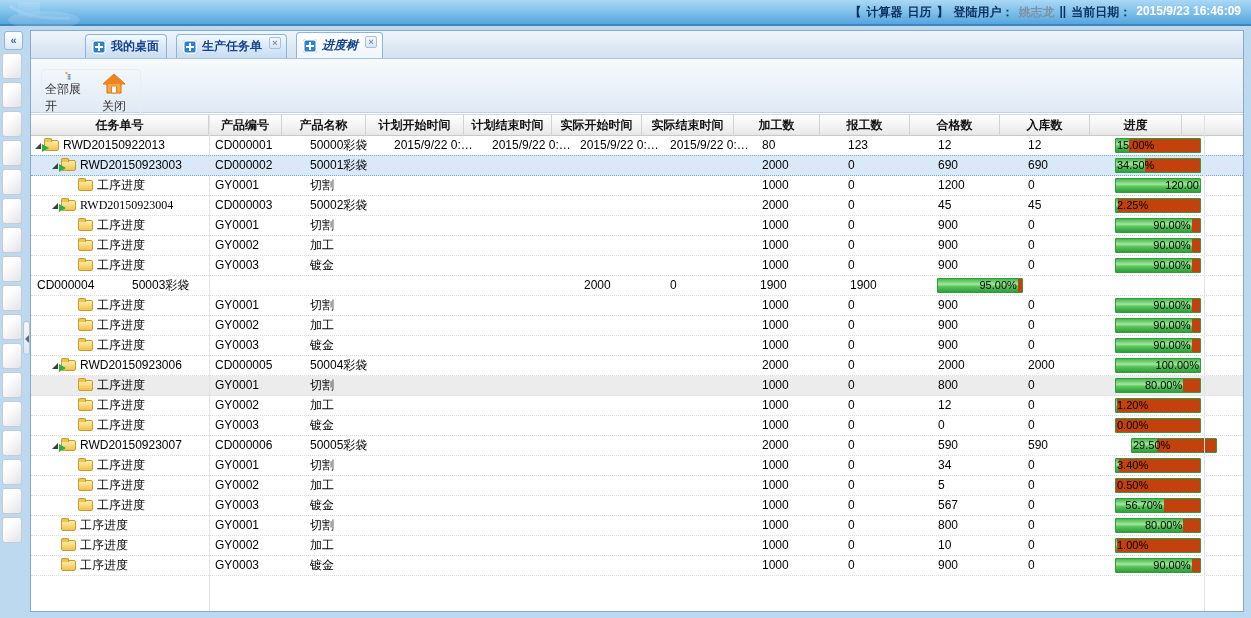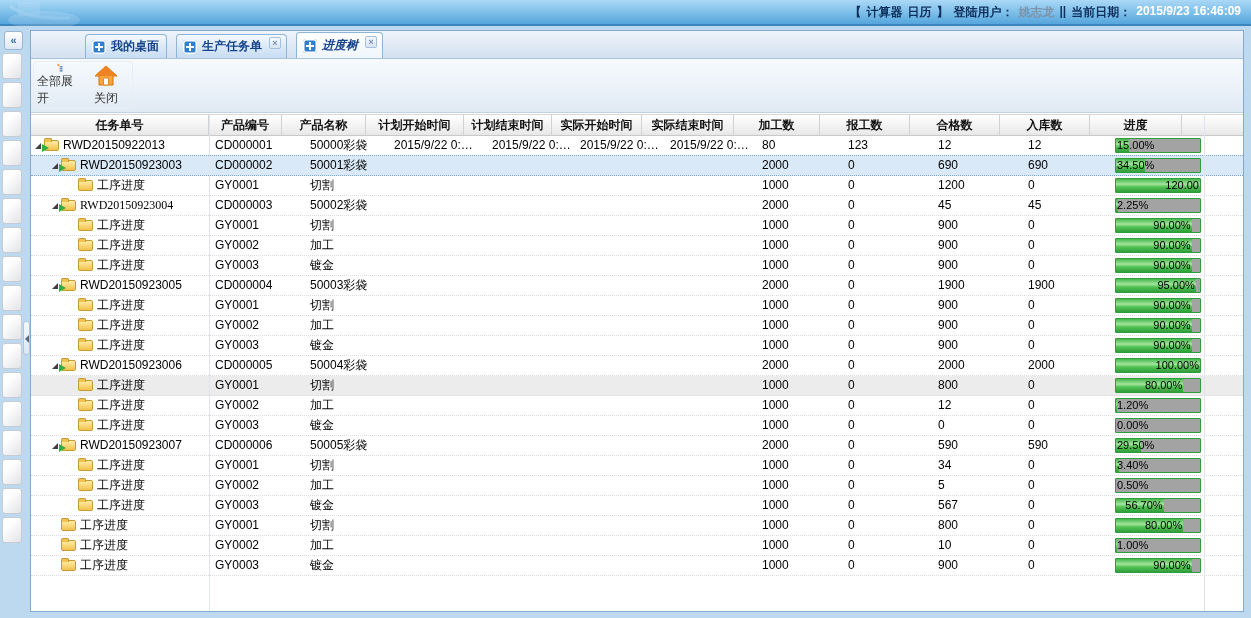--- a/index.html
+++ b/index.html
@@ -54,21 +54,21 @@
     width:2px; height:8px; background:#fff; }
   .tab-new-icon:after  { content:""; position:absolute; left:3px; top:6px;
     width:8px; height:2px; background:#fff; }
   .tab-close { width:12px; height:12px; margin:-8px -2px 0 2px; border:1px solid #a9bed7;
     border-radius:2px; background:linear-gradient(#f4f8fc,#d9e4f1);
     color:#7b90ab; font-size:9px; line-height:10px; text-align:center;
     font-weight:bold; cursor:pointer; }
 
   
   .toolbar { height:54px; background:linear-gradient(#f7fafd,#e0eaf4);
-    border-bottom:1px solid #c2d2e3; padding:2px; }
+    border-bottom:1px solid #c2d2e3; padding:10px; }
   .tool-group { display:inline-flex; height:48px; border:1px solid #e7eef6;
     border-radius:4px; padding:1px 3px; }
   .tool-btn { width:46px; display:flex; flex-direction:column; align-items:center;
     justify-content:center; gap:1px; color:#333; cursor:pointer; border-radius:3px; }
   .tool-btn .tlabel { font-size:12px; }
 
   
   .grid { position:absolute; left:0; right:0; top:83px; bottom:0; overflow:hidden;
     background:#fff; }
   .vline { position:absolute; top:0; bottom:0; width:0;
@@ -96,21 +96,21 @@
   .folder { position:relative; width:15px; height:11px; margin:0 4px 0 0;
     background:linear-gradient(#ffeda6,#f2c24e); border:1px solid #c49b35;
     border-radius:2px; flex:0 0 auto; }
   .folder:before { content:""; position:absolute; top:-3px; left:-1px; width:6px;
     height:3px; background:#f2c24e; border:1px solid #c49b35; border-bottom:none;
     border-radius:2px 2px 0 0; }
   .folder.task:after { content:""; position:absolute; left:-3px; bottom:-2px;
     width:0; height:0; border-left:7px solid #2fae44;
     border-top:4px solid transparent; border-bottom:4px solid transparent; }
   .pbar { position:relative; width:86px; height:15px; margin-top:2px;
-    border:1px solid #2e9e3c; border-radius:1px; background:#a3a3a3; }
+    border:1px solid #2e9e3c; border-radius:1px; background:#c2410c; }
   .pfill { position:absolute; left:0; top:0; bottom:0;
     background:linear-gradient(180deg,#45b74a 0%,#a3e59e 40%,#55c455 60%,#2f9e3b 100%); }
   .plbl { position:absolute; top:0; font-size:11px; line-height:13px; color:#000;
     white-space:nowrap; }
 </style>
 </head>
 <body>
 
 <div class="topbar">
   <svg class="brand" width="160" height="26" viewBox="0 0 160 26">
@@ -387,26 +387,20 @@
           <div class="gcell" style="width: 90px;">0</div>
           <div class="gcell" style="width: 92px; padding-left: 3px;">
             <div class="pbar">
               <div class="pfill" style="width: 90%;"></div>
               <div class="plbl" style="right: calc(10% + 1px);">90.00%</div>
             </div>
           </div>
           <div class="gcell fill"></div>
         </div>
         <div class="grow">
-          <div class="gcell treecell" style="width: 178px;">
-            <span style="width: 21px; flex: 0 0 auto;"></span>
-            <span class="caret"></span>
-            <span class="folder task"></span>
-            <span>RWD20150923005</span>
-          </div>
           <div class="gcell" style="width: 95px;">CD000004</div>
           <div class="gcell" style="width: 84px;">50003彩袋</div>
           <div class="gcell" style="width: 98px;"></div>
           <div class="gcell" style="width: 88px;"></div>
           <div class="gcell" style="width: 90px;"></div>
           <div class="gcell" style="width: 92px;"></div>
           <div class="gcell" style="width: 86px;">2000</div>
           <div class="gcell" style="width: 90px;">0</div>
           <div class="gcell" style="width: 90px;">1900</div>
           <div class="gcell" style="width: 90px;">1900</div>
@@ -603,21 +597,21 @@
           <div class="gcell" style="width: 95px;">CD000006</div>
           <div class="gcell" style="width: 84px;">50005彩袋</div>
           <div class="gcell" style="width: 98px;"></div>
           <div class="gcell" style="width: 88px;"></div>
           <div class="gcell" style="width: 90px;"></div>
           <div class="gcell" style="width: 92px;"></div>
           <div class="gcell" style="width: 86px;">2000</div>
           <div class="gcell" style="width: 90px;">0</div>
           <div class="gcell" style="width: 90px;">590</div>
           <div class="gcell" style="width: 90px;">590</div>
-          <div class="gcell" style="width: 92px; padding-left: 3px;">
+          <div class="gcell" style="width: 92px; padding-left: 3px; margin-left: 16px;">
             <div class="pbar">
               <div class="pfill" style="width: 29.5%;"></div>
               <div class="plbl" style="left: 1px;">29.50%</div>
             </div>
           </div>
           <div class="gcell fill"></div>
         </div>
         <div class="grow">
           <div class="gcell treecell" style="width: 178px;">
             <span style="width: 38px; flex: 0 0 auto;"></span>

